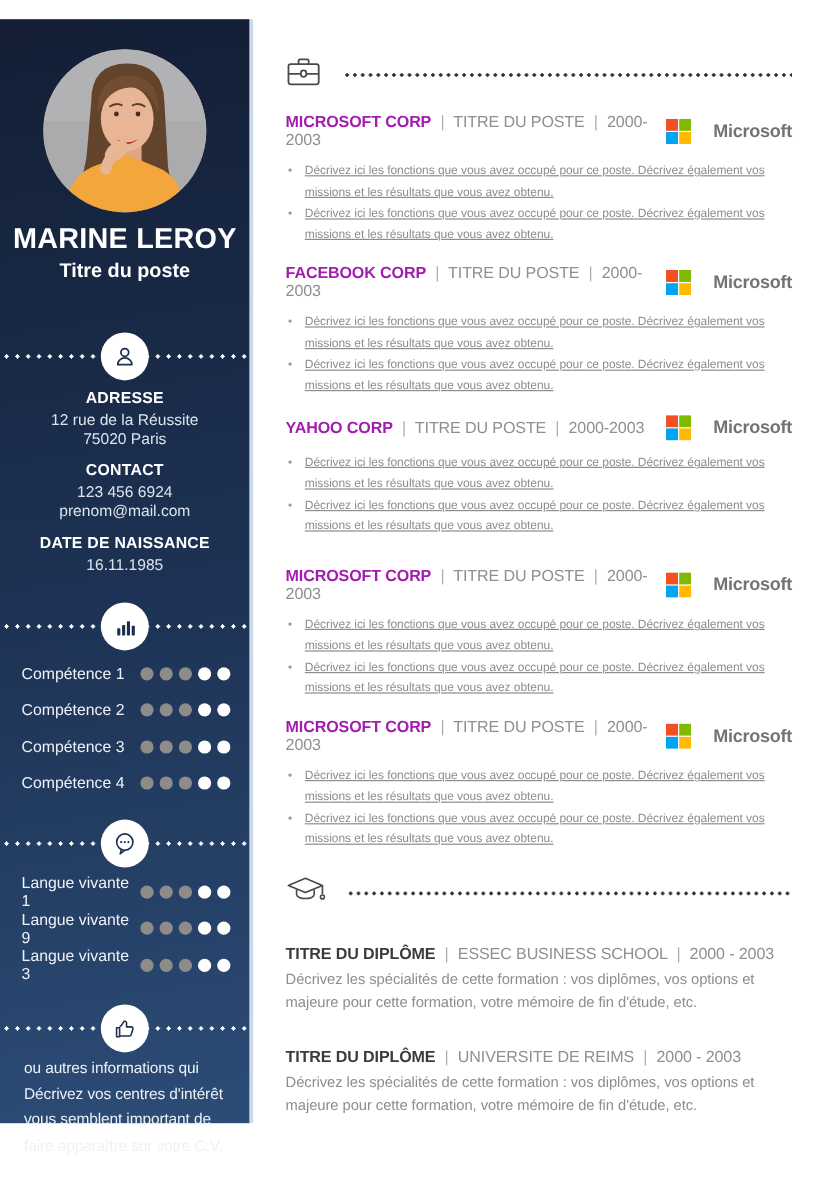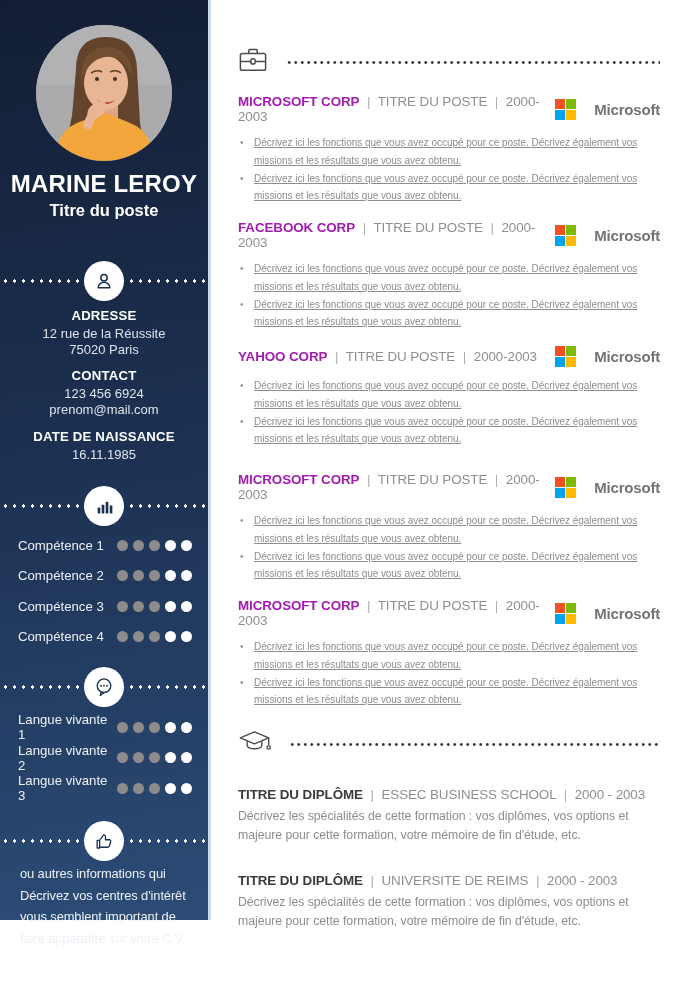--- a/index.html
+++ b/index.html
@@ -2,21 +2,21 @@
 <html><head>
 <meta charset="utf-8">
 <style>
   * { margin:0; padding:0; box-sizing:border-box; }
   html,body { background:#ffffff; }
   body { width:695px; height:982px; font-family:"Liberation Sans", sans-serif; position:relative; }
   .page { position:relative; width:695px; height:982px; background:#ffffff; overflow:hidden; }
 
   
   .sidebar {
-    position:absolute; left:0; top:0; width:211px; height:920px;
+    position:absolute; left:0; top:16px; width:211px; height:920px;
     background:linear-gradient(172deg,#131e34 0%,#1d3254 52%,#2c4c76 100%);
     border-right:3px solid #ccd9ea;
   }
   .s-abs { position:absolute; left:0; width:100%; }
   .photo-wrap { position:absolute; top:25px; left:50%; transform:translateX(-50%);
     width:136px; height:136px; border-radius:50%; overflow:hidden; background:#abaaac; }
   .side-name { top:170px; text-align:center; color:#ffffff; font-size:24px; font-weight:bold; letter-spacing:0.2px; }
   .side-job { top:201px; text-align:center; color:#ffffff; font-size:16.5px; font-weight:bold; }
 
   .side-div { position:absolute; left:0; right:0; height:40px; }
@@ -204,21 +204,21 @@
     <span class="rating-label">Langue vivante 1</span>
     <span class="dots">
             <span class="dot muted"></span>
             <span class="dot muted"></span>
             <span class="dot muted"></span>
             <span class="dot bright"></span>
             <span class="dot bright"></span>
           </span>
   </div>
         <div class="rating-row">
-    <span class="rating-label">Langue vivante 2</span>
+    <span class="rating-label">Langue vivante 9</span>
     <span class="dots">
             <span class="dot muted"></span>
             <span class="dot muted"></span>
             <span class="dot muted"></span>
             <span class="dot bright"></span>
             <span class="dot bright"></span>
           </span>
   </div>
         <div class="rating-row">
     <span class="rating-label">Langue vivante 3</span>

